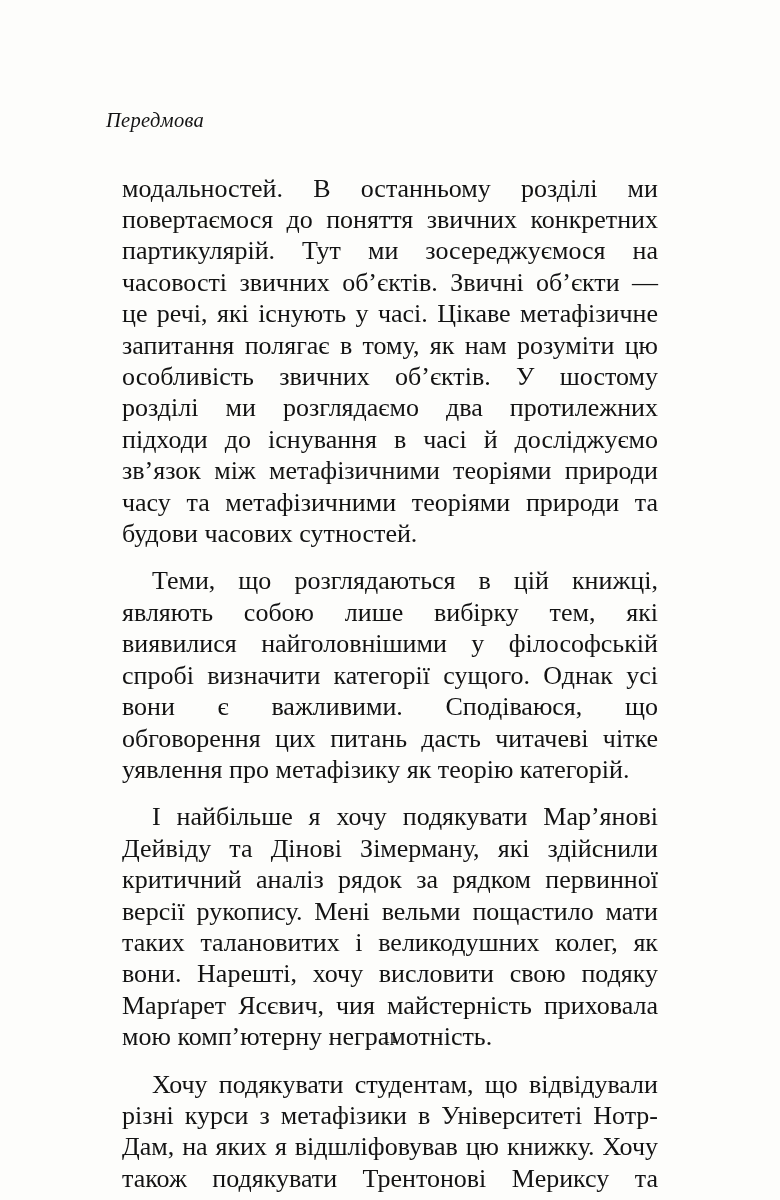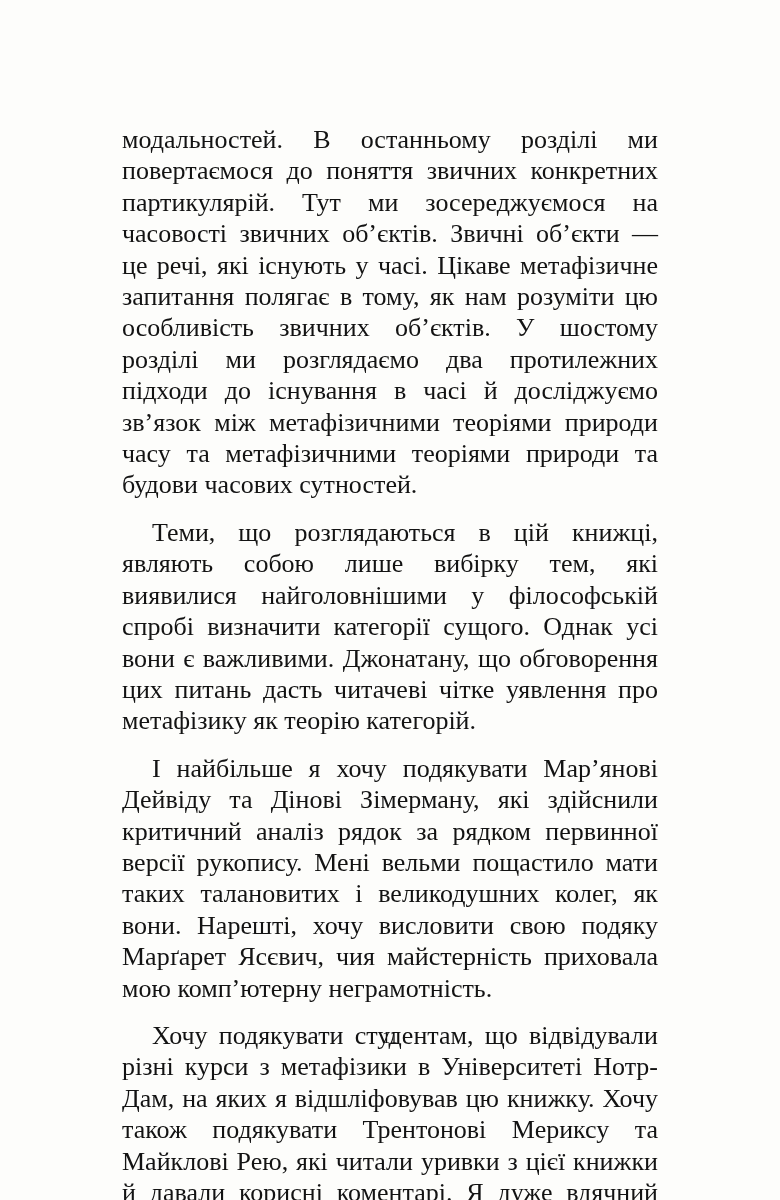--- a/index.html
+++ b/index.html
@@ -61,24 +61,25 @@
     line-height: 1;
   }
 </style>
 </head>
 <body>
 
 <div class="page">
 
   <div class="text-block">
 
+    <div class="running-head">Передмова</div>
 
     <div class="body-copy">
       <p>модальностей. В останньому розділі ми повертаємося до поняття звичних конкретних партикулярій. Тут ми зосереджуємося на часовості звичних об’єктів. Звичні об’єкти — це речі, які існують у часі. Цікаве метафізичне запитання полягає в тому, як нам розуміти цю особливість звичних об’єктів. У шостому розділі ми розглядаємо два протилежних підходи до існування в часі й досліджуємо зв’язок між метафізичними теоріями природи часу та метафізичними теоріями природи та будови часових сутностей.</p>
-      <p class="indent">Теми, що розглядаються в цій книжці, являють собою лише вибірку тем, які виявилися найголовнішими у філософській спробі визначити категорії сущого. Однак усі вони є важливими. Джонатану, що обговорення цих питань дасть читачеві чітке уявлення про метафізику як теорію категорій.</p>
+      <p class="indent">Теми, що розглядаються в цій книжці, являють собою лише вибірку тем, які виявилися найголовнішими у філософській спробі визначити категорії сущого. Однак усі вони є важливими. Сподіваюся, що обговорення цих питань дасть читачеві чітке уявлення про метафізику як теорію категорій.</p>
       <p class="indent">І найбільше я хочу подякувати Мар’янові Дейвіду та Дінові Зімерману, які здійснили критичний аналіз рядок за рядком первинної версії рукопису. Мені вельми пощастило мати таких талановитих і великодушних колег, як вони. Нарешті, хочу висловити свою подяку Марґарет Ясєвич, чия майстерність приховала мою комп’ютерну неграмотність.</p>
       <p class="indent">Хочу подякувати студентам, що відвідували різні курси з метафізики в Університеті Нотр-Дам, на яких я відшліфовував цю книжку. Хочу також подякувати Трентонові Мериксу та Майклові Рею, які читали уривки з цієї книжки й давали корисні коментарі. Я дуже вдячний Френкові Джексону та Джонатану Лову, які прочитали книжку для видавництва «Раутлідж» і виправили багато помилок.</p>
     </div>
 
   </div>
 
   <div class="folio">11</div>
 
 </div>
 

